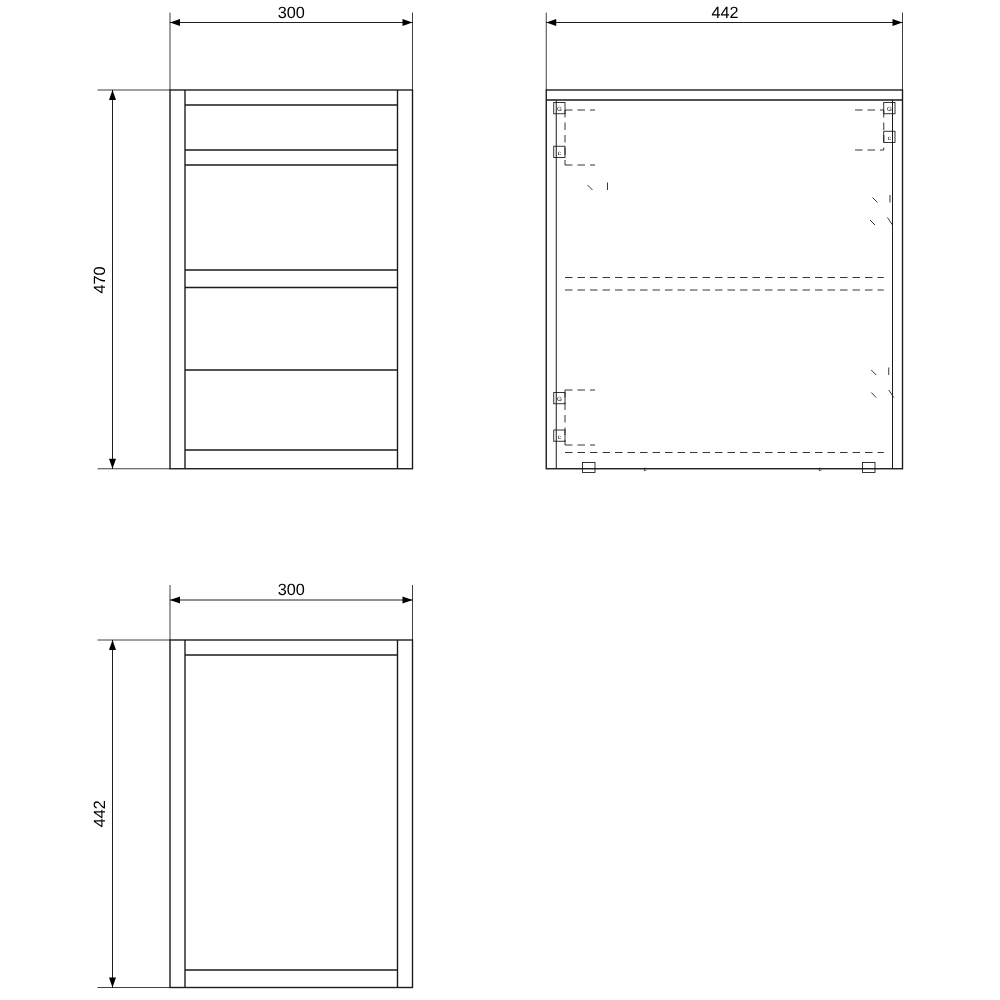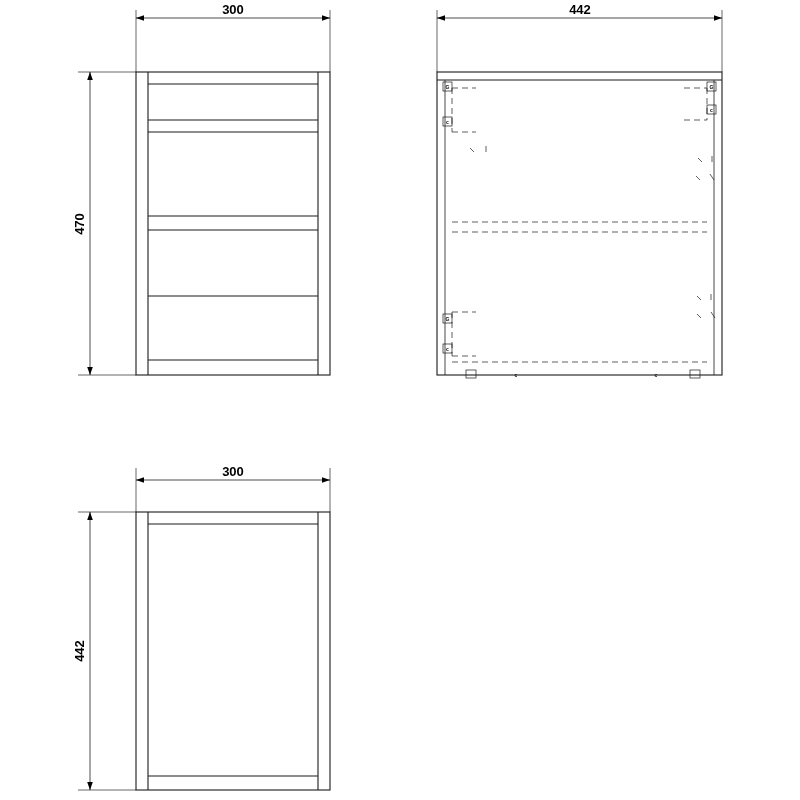--- a/index.html
+++ b/index.html
@@ -11,21 +11,20 @@
     width: 800px;
     height: 800px;
     font-family: "Liberation Sans", sans-serif;
     color: #000000;
     overflow: hidden;
   }
   #drawing-root {
     position: relative;
     width: 800px;
     height: 800px;
-    font-weight: bold;
   }
   svg.tech-drawing {
     display: block;
     width: 800px;
     height: 800px;
   }
   .dim-text {
     font-family: "Liberation Sans", sans-serif;
     font-size: 13px;
     fill: #000000;

